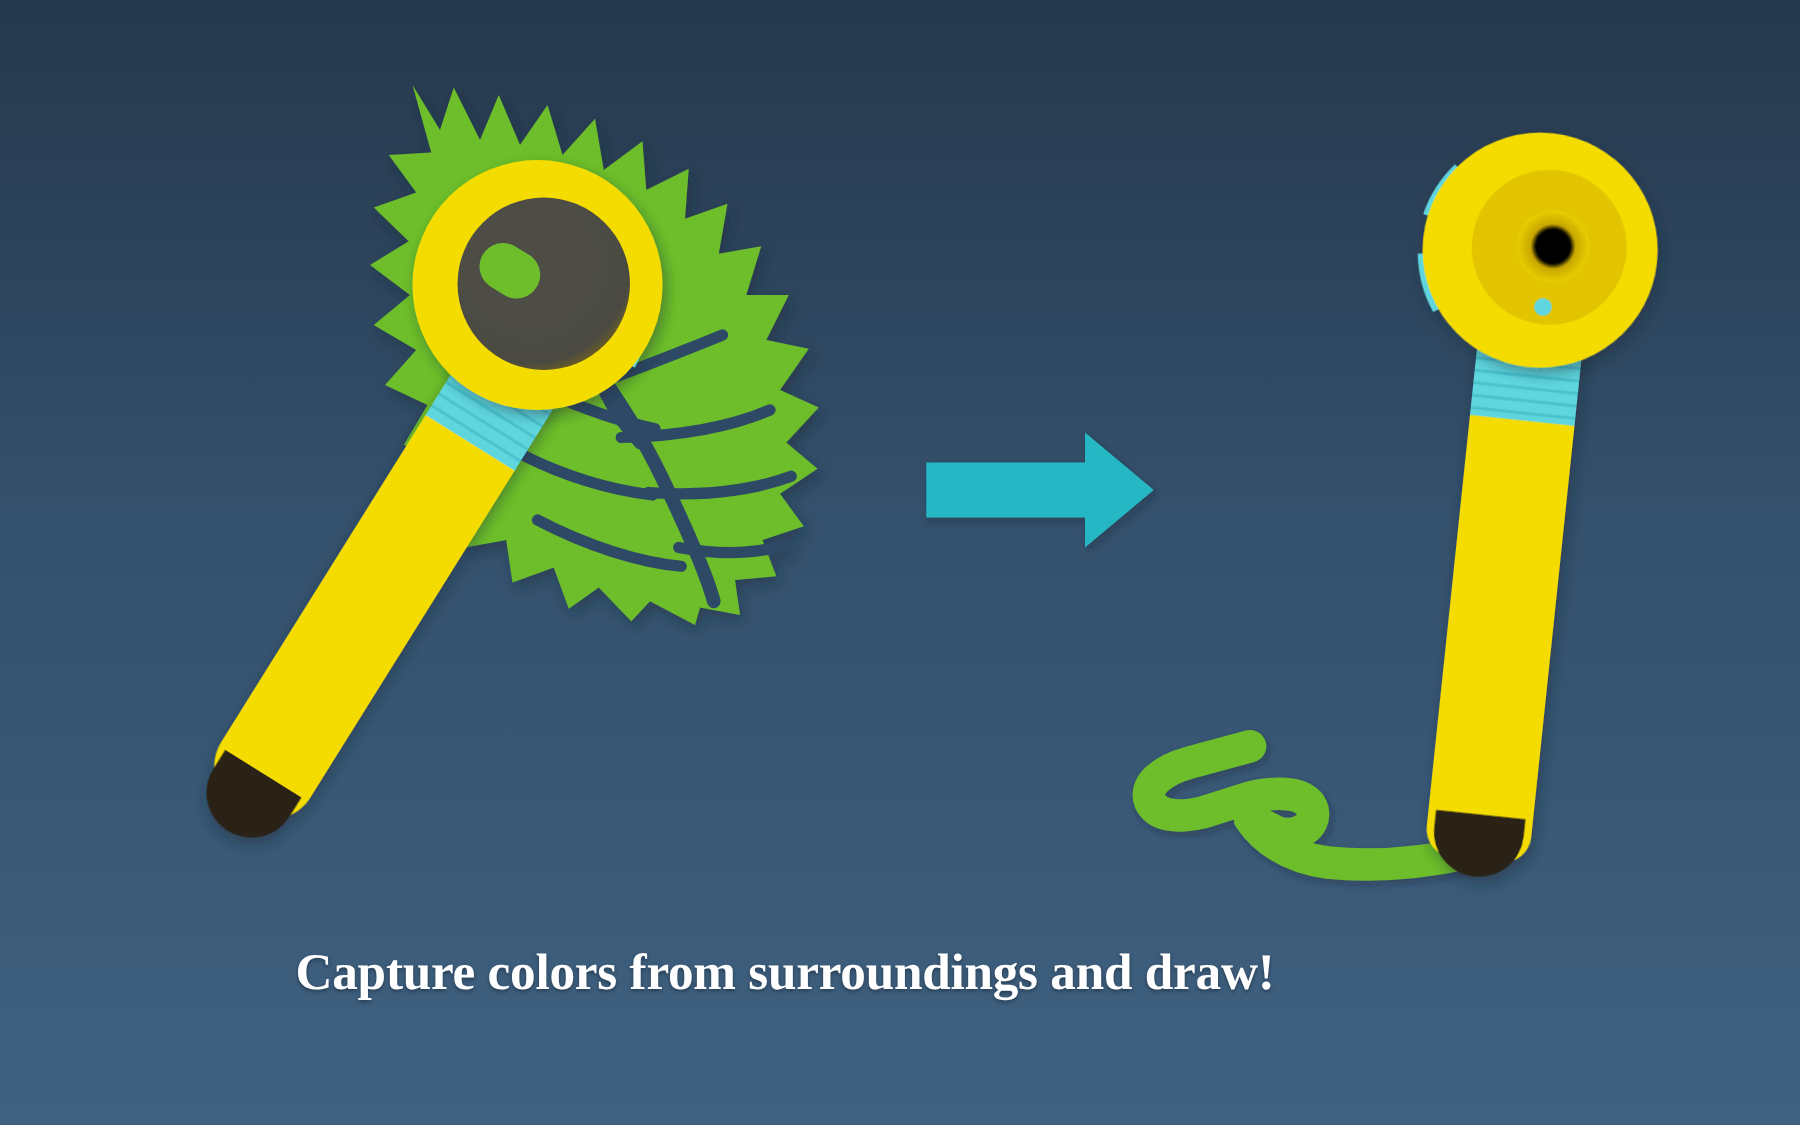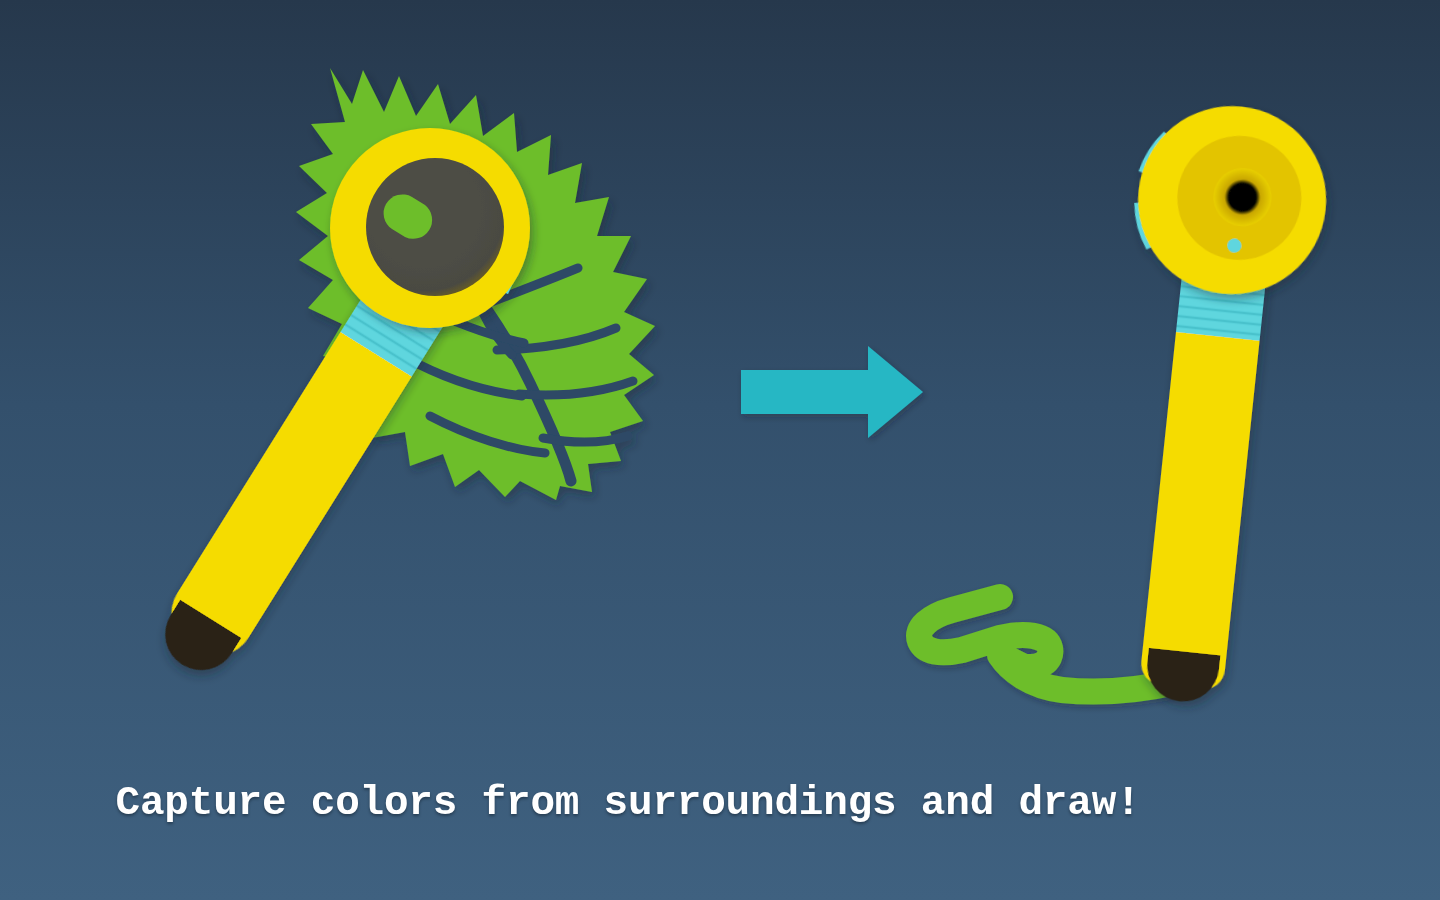--- a/index.html
+++ b/index.html
@@ -27,27 +27,26 @@
     width: 1440px;
     height: 900px;
   }
   #caption {
     position: absolute;
     left: 0;
     top: 752px;
     width: 1256px;
     text-align: center;
     color: #ffffff;
-    font-family: Liberation Mono, monospace;
+    font-family: Liberation Serif, serif;
     font-size: 41px;
     font-weight: bold;
     letter-spacing: -0.2px;
     line-height: 50px;
     text-shadow: 0 2px 3px rgba(10, 22, 34, 0.45);
-    margin-top: 26px;
     -webkit-font-smoothing: antialiased;
   }
 </style>
 </head>
 <body>
 
 <div id="app">
 
   <svg id="bg" viewBox="0 0 1440 900" preserveAspectRatio="none">
     <defs>

